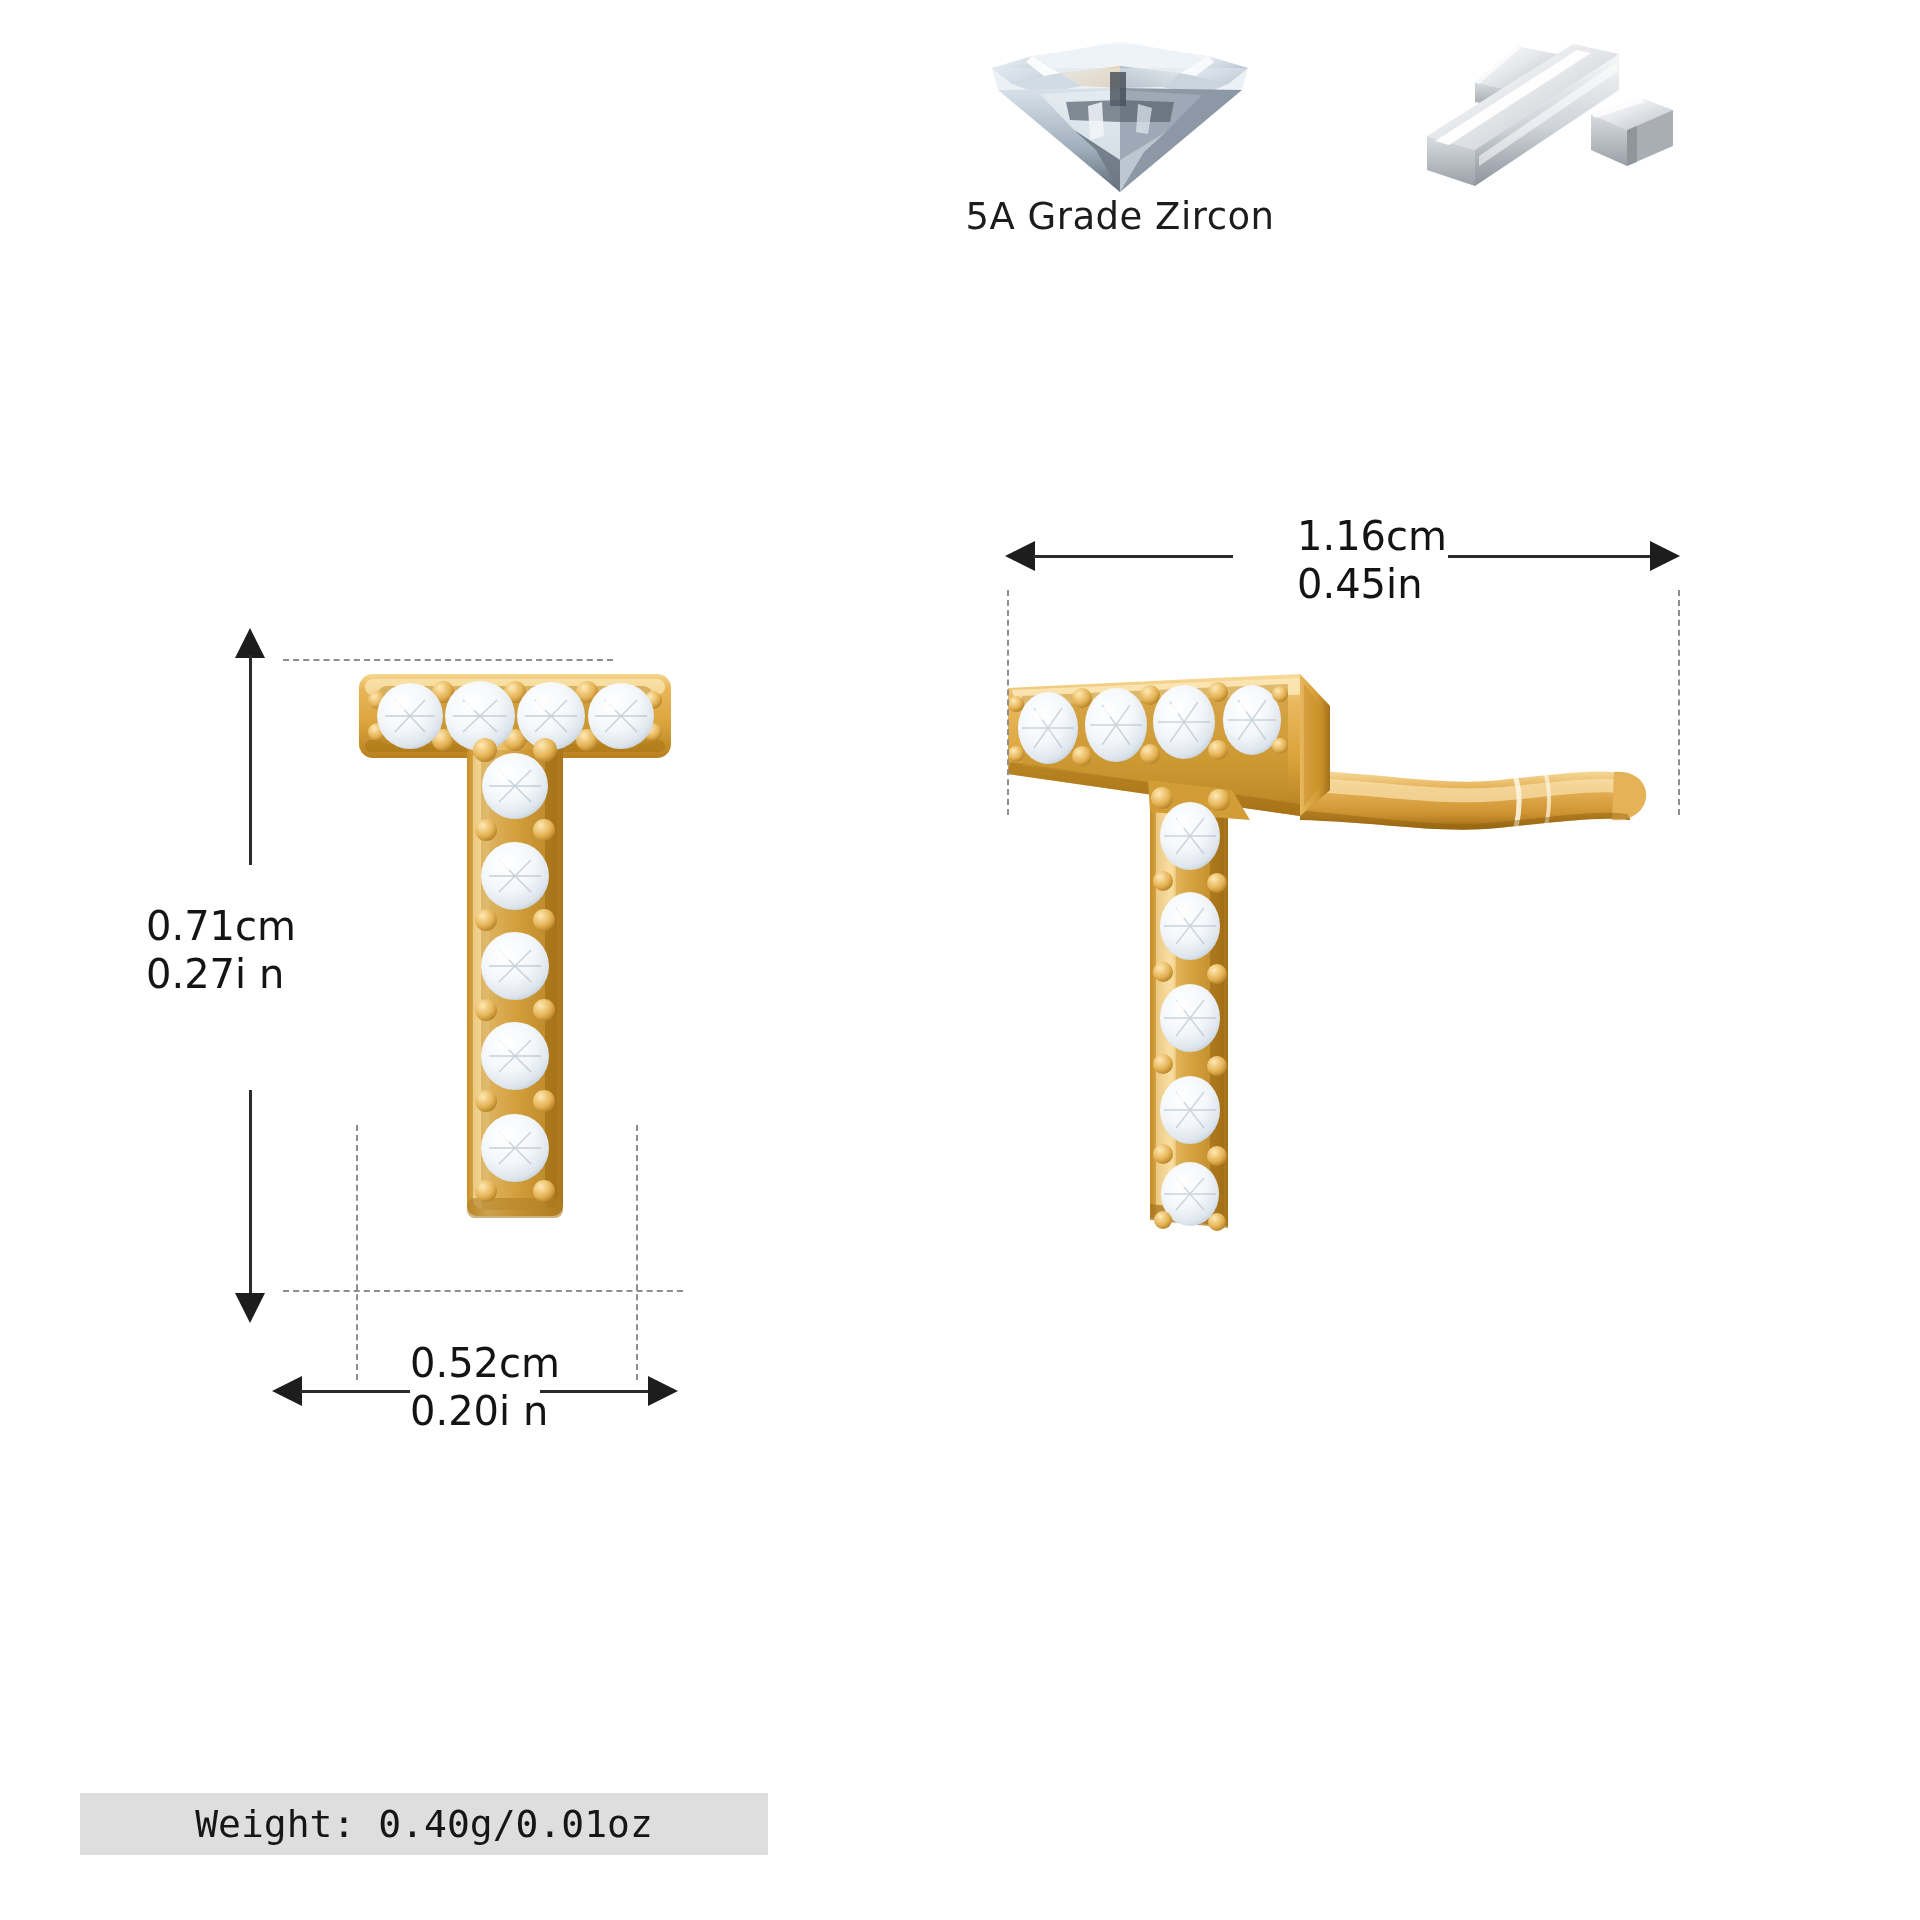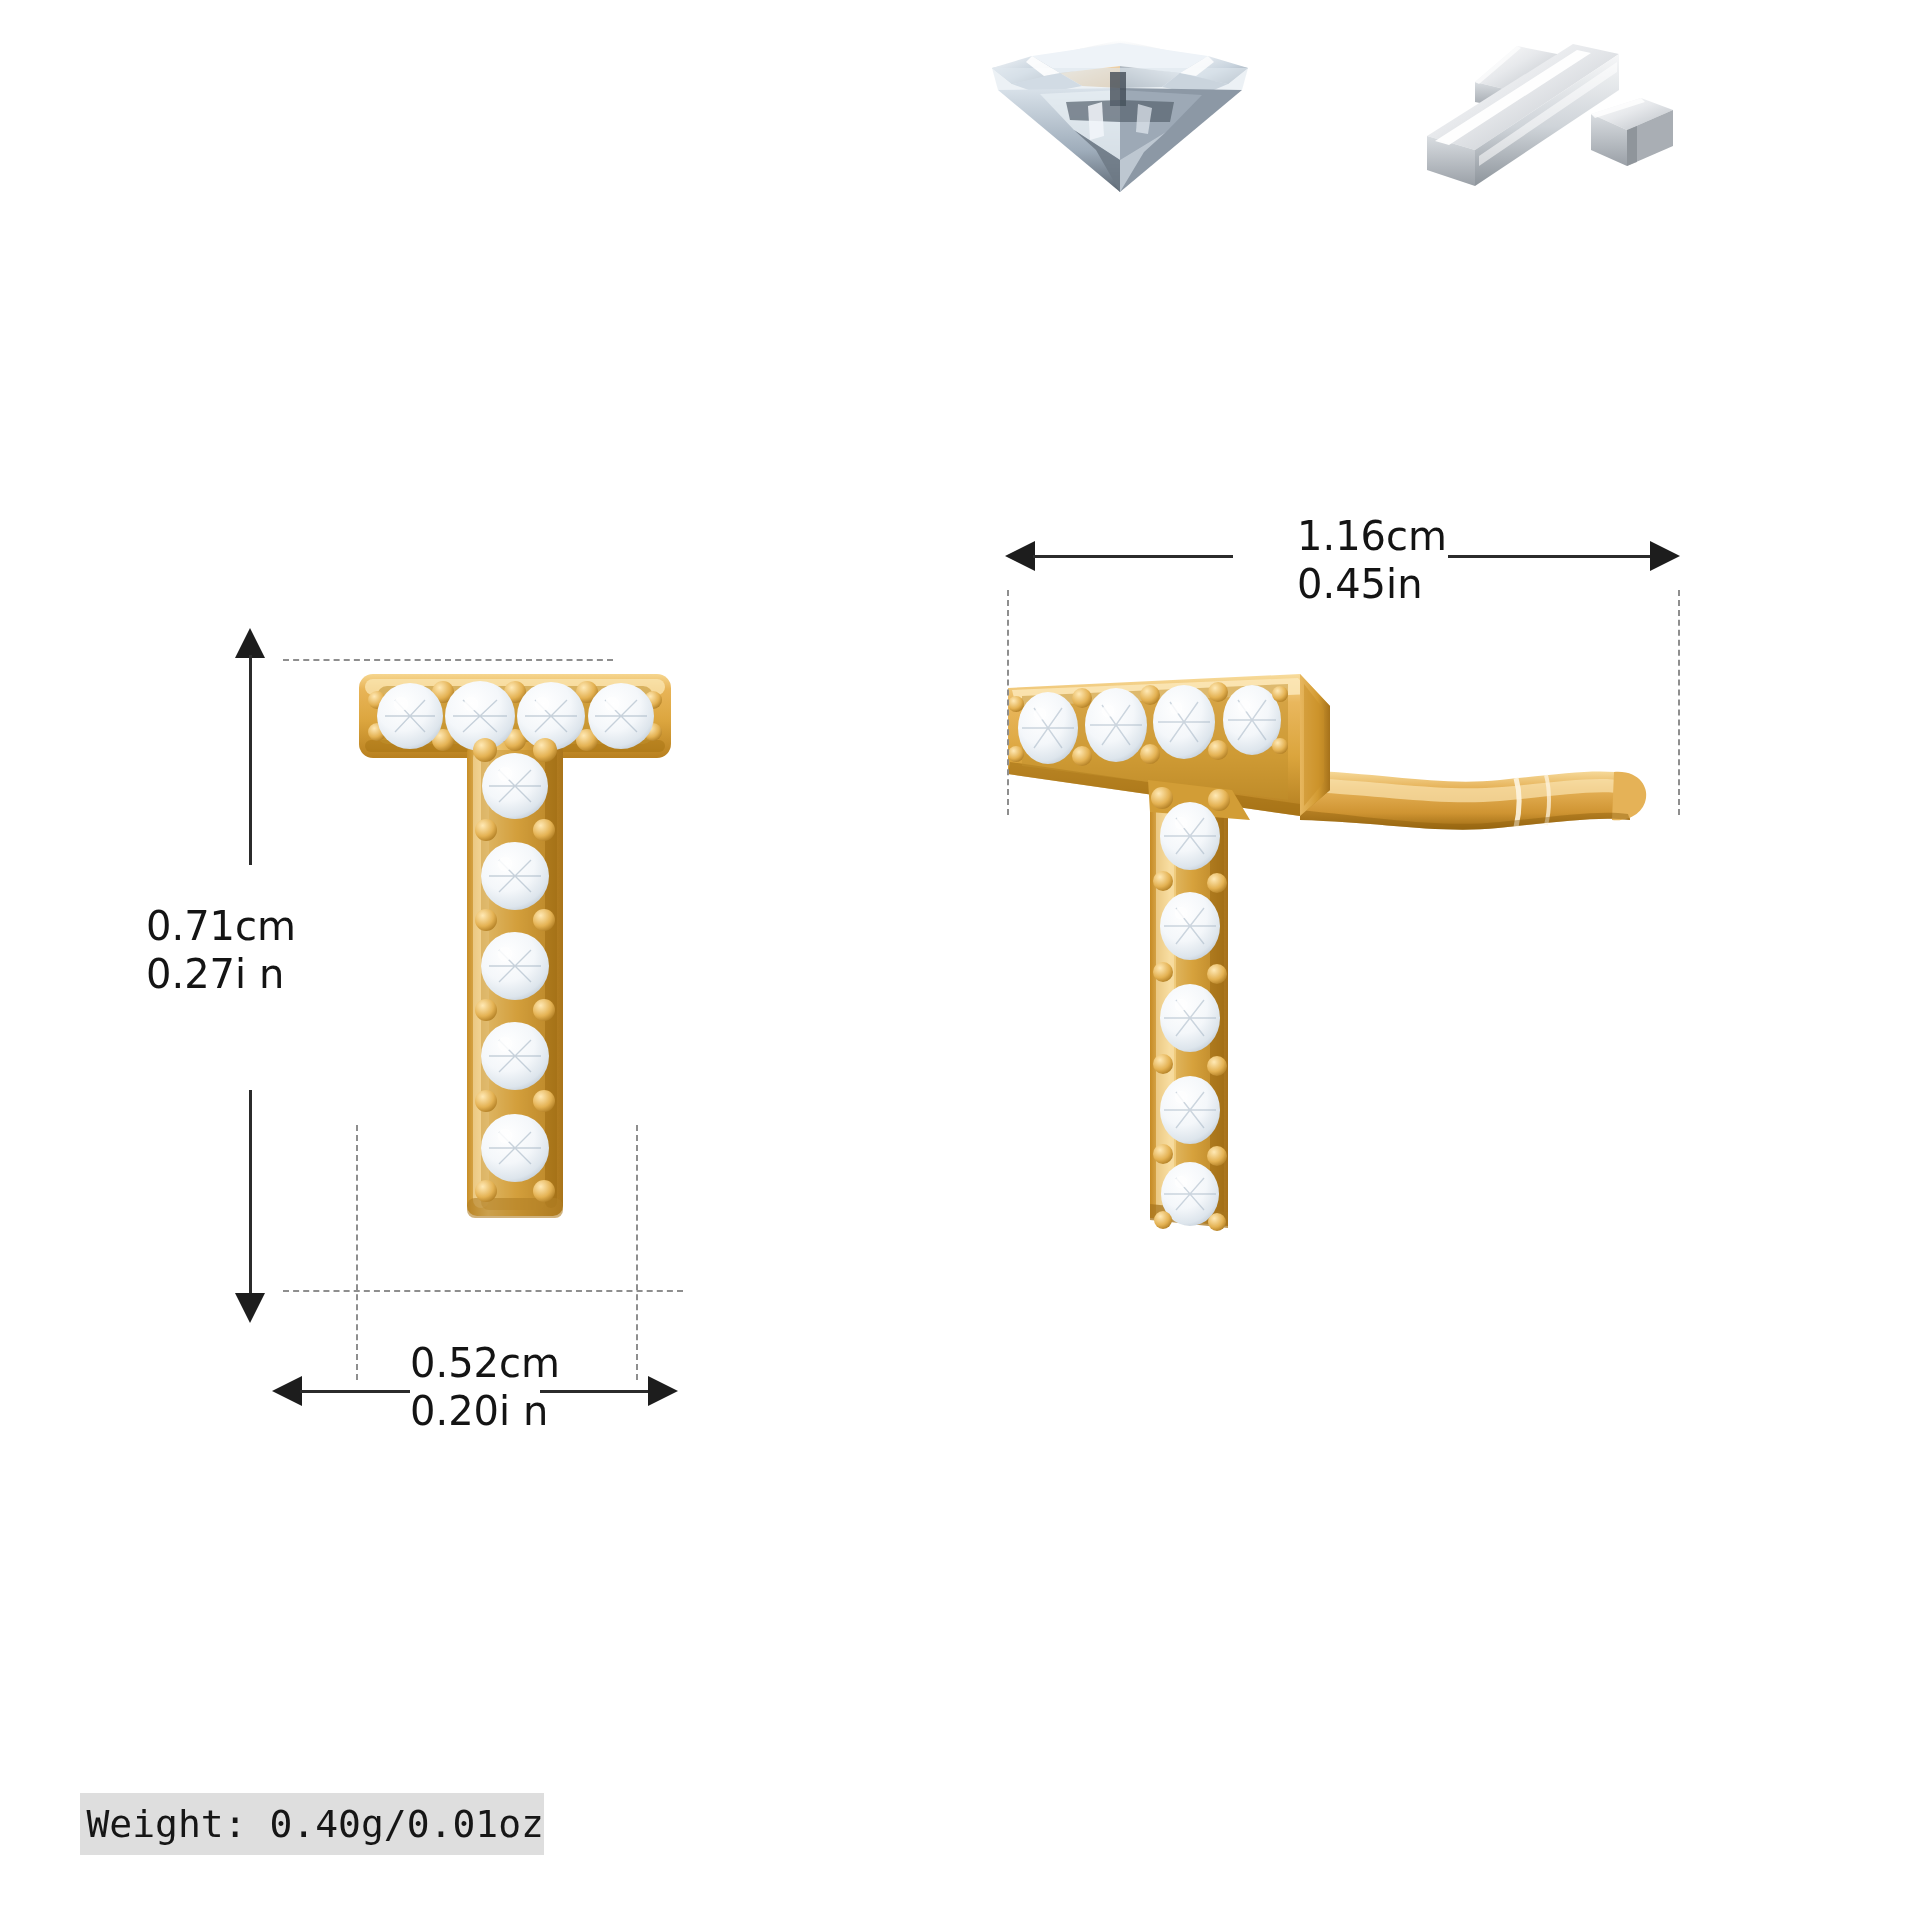--- a/index.html
+++ b/index.html
@@ -40,22 +40,22 @@
   .arrow-right{border-top:15px solid transparent;border-bottom:15px solid transparent;border-left:30px solid #1d1d1d;}
 
   .dimlabel{
     position:absolute;
     font-family:"DejaVu Sans",sans-serif;
     font-size:40px;line-height:48px;color:#141414;white-space:nowrap;
   }
 
   
   .weight-banner{
-    position:absolute;left:80px;top:1793px;width:464px;height:62px;
-    background:#dedede;display:flex;align-items:center;justify-content:flex-end;
+    position:absolute;left:80px;top:1793px;width:688px;height:62px;
+    background:#dedede;display:flex;align-items:center;justify-content:center;
   }
   .weight-banner span{
     font-family:"DejaVu Sans Mono","Liberation Mono",monospace;
     font-size:38px;color:#161616;letter-spacing:0px;white-space:nowrap;
   }
 </style>
 </head>
 <body>
 
 <div class="stage">
@@ -114,20 +114,21 @@
           <rect x="140" y="62" width="16" height="34" fill="#3a434d" opacity="0.75"></rect>
           <polygon points="96,92 150,90 150,112 100,110" fill="#55616d" opacity="0.7"></polygon>
           <polygon points="150,90 204,92 200,112 150,112" fill="#4a5661" opacity="0.6"></polygon>
 
           <polygon points="62,46 90,63 74,66 56,52" fill="#ffffff" opacity="0.9"></polygon>
           <polygon points="238,46 210,63 226,66 244,52" fill="#ffffff" opacity="0.8"></polygon>
           <polygon points="118,96 132,92 134,126 120,130" fill="#f2f6fa" opacity="0.85"></polygon>
           <polygon points="168,94 182,98 178,124 166,122" fill="#e3eaf1" opacity="0.7"></polygon>
         </svg>
       </div>
+      <div class="cap">5A Grade Zircon</div>
     </div>
 
     <div class="badge" style="left:330px;top:0px;width:660px;">
       <div class="art silver-wrap" style="width:330px;">
         <svg width="330" height="185" viewBox="0 0 330 185">
           <defs>
             <linearGradient id="sTop" x1="0" y1="0" x2="1" y2="1">
               <stop offset="0%" stop-color="#ffffff"></stop>
                 <stop offset="45%" stop-color="#e7e9ec"></stop>
                 <stop offset="100%" stop-color="#b9bec4"></stop>

